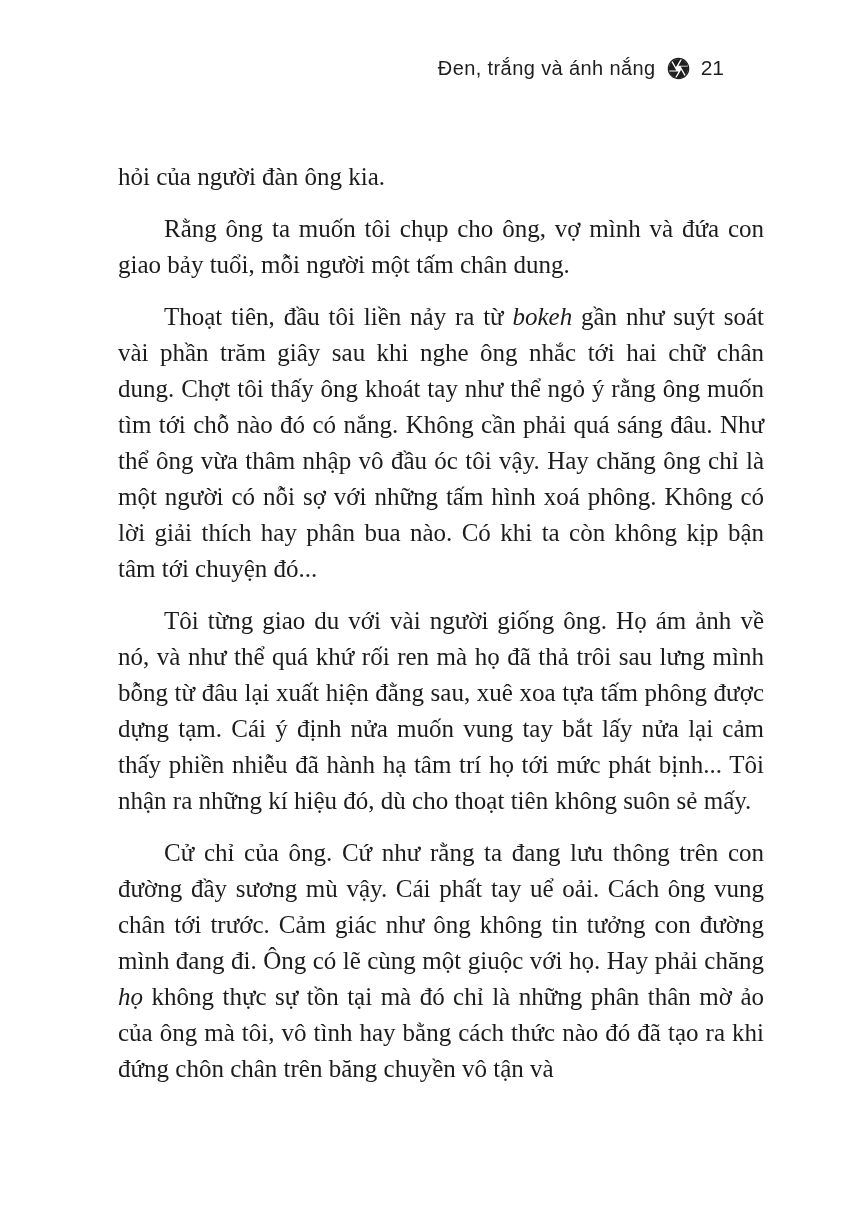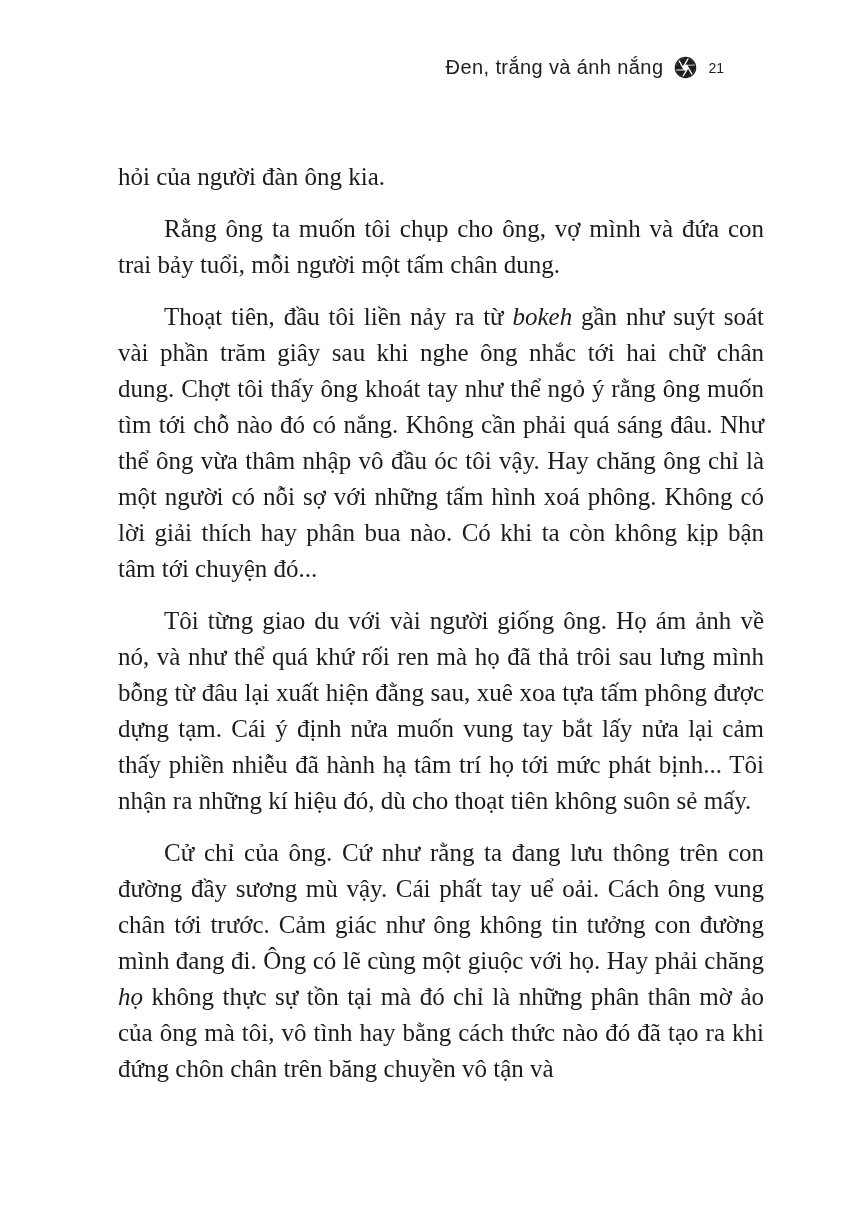--- a/index.html
+++ b/index.html
@@ -21,21 +21,21 @@
     gap: 11px;
     font-family: "Liberation Sans", sans-serif;
     font-size: 20px;
     font-weight: 400;
     letter-spacing: 0.4px;
     color: #1e1e1e;
     white-space: nowrap;
   }
   .aperture { display: inline-flex; align-items: center; }
   .aperture svg { width: 23px; height: 23px; display: block; }
-  .page-num { font-size: 14px; letter-spacing: 0; }
+  .page-num { font-size: 21px; letter-spacing: 0; }
   .body-text {
     position: absolute;
     left: 118px;
     top: 126px;
     width: 646px;
     font-size: 25px;
     line-height: 36px;
     text-align: justify;
     text-justify: inter-word;
     margin-top: 33px;
@@ -62,18 +62,18 @@
           <path d="M2.46 15c.92 2.92 3.15 5.26 6 6.34L12.12 15H2.46z"></path>
           <path d="M13.73 15l-3.9 6.76c.7.15 1.42.24 2.17.24 2.4 0 4.6-.85 6.32-2.25l-3.66-6.35-.93 1.6z"></path>
         </g>
       </svg>
     </span>
     <span class="page-num">21</span>
   </header>
 
   <main class="body-text">
       <p class="para"><span>hỏi của người đàn ông kia.</span></p>
-      <p class="para indent"><span>Rằng ông ta muốn tôi chụp cho ông, vợ mình và đứa con trai bảy tuổi, mỗi người một tấm chân dung.</span></p>
+      <p class="para indent"><span>Rằng ông ta muốn tôi chụp cho ông, vợ mình và đứa con giao bảy tuổi, mỗi người một tấm chân dung.</span></p>
       <p class="para indent"><span>Thoạt tiên, đầu tôi liền nảy ra từ </span><em>bokeh</em><span> gần như suýt soát vài phần trăm giây sau khi nghe ông nhắc tới hai chữ chân dung. Chợt tôi thấy ông khoát tay như thể ngỏ ý rằng ông muốn tìm tới chỗ nào đó có nắng. Không cần phải quá sáng đâu. Như thể ông vừa thâm nhập vô đầu óc tôi vậy. Hay chăng ông chỉ là một người có nỗi sợ với những tấm hình xoá phông. Không có lời giải thích hay phân bua nào. Có khi ta còn không kịp bận tâm tới chuyện đó...</span></p>
       <p class="para indent"><span>Tôi từng giao du với vài người giống ông. Họ ám ảnh về nó, và như thể quá khứ rối ren mà họ đã thả trôi sau lưng mình bỗng từ đâu lại xuất hiện đằng sau, xuê xoa tựa tấm phông được dựng tạm. Cái ý định nửa muốn vung tay bắt lấy nửa lại cảm thấy phiền nhiễu đã hành hạ tâm trí họ tới mức phát bịnh... Tôi nhận ra những kí hiệu đó, dù cho thoạt tiên không suôn sẻ mấy.</span></p>
       <p class="para indent"><span>Cử chỉ của ông. Cứ như rằng ta đang lưu thông trên con đường đầy sương mù vậy. Cái phất tay uể oải. Cách ông vung chân tới trước. Cảm giác như ông không tin tưởng con đường mình đang đi. Ông có lẽ cùng một giuộc với họ. Hay phải chăng </span><em>họ</em><span> không thực sự tồn tại mà đó chỉ là những phân thân mờ ảo của ông mà tôi, vô tình hay bằng cách thức nào đó đã tạo ra khi đứng chôn chân trên băng chuyền vô tận và</span></p>
     </main>
 </div>
 
 </body></html>

